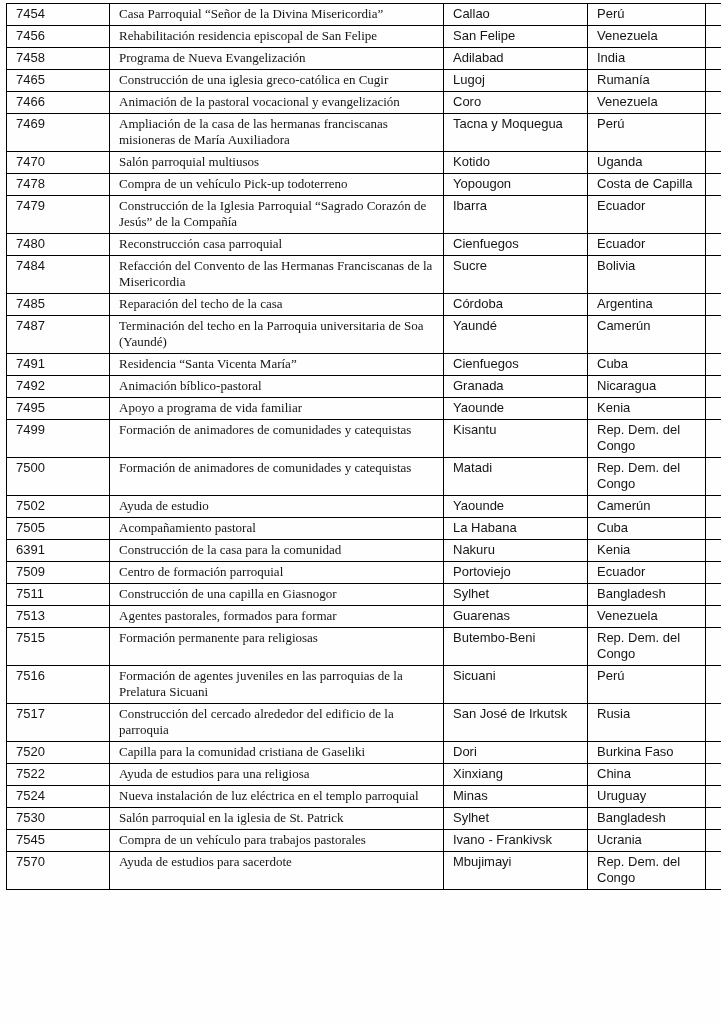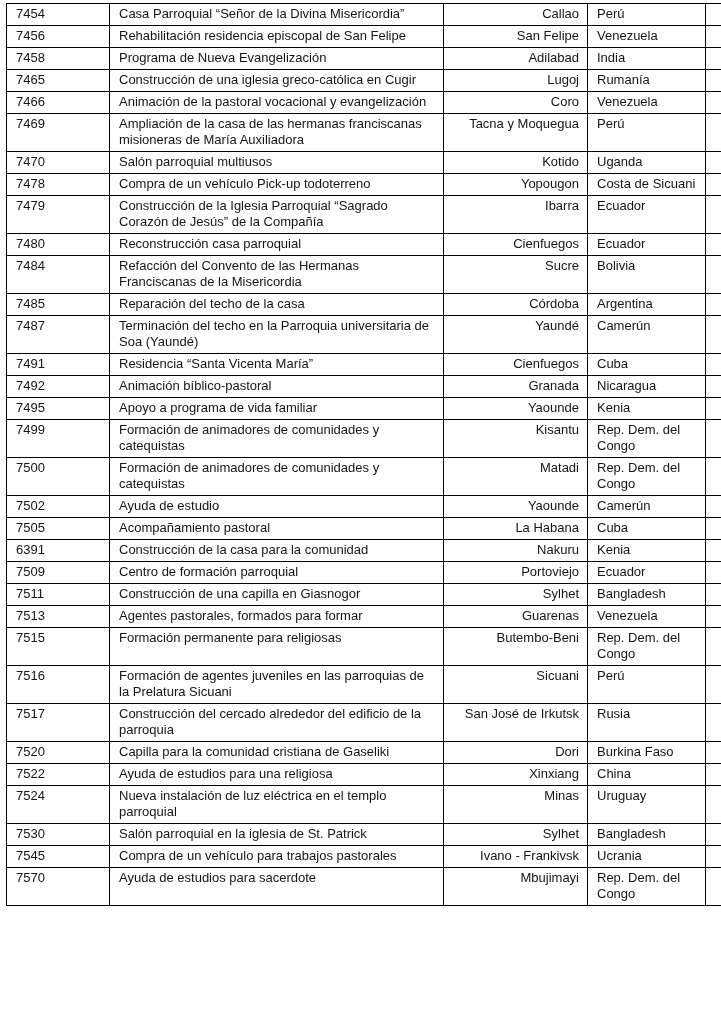--- a/index.html
+++ b/index.html
@@ -29,22 +29,22 @@
     line-height: 16px;
   }
   table.grants td {
     border: 1.6px solid #000000;
     vertical-align: top;
     padding: 2px 8px 3px 9px;
     overflow: hidden;
     word-wrap: break-word;
   }
   td.col-id      { width: 85px;  }
-  td.col-desc    { width: 316px; }
-  td.col-city    { width: 126px; text-align: right; }
+  td.col-desc    { width: 316px; font-family: Liberation Serif, serif; }
+  td.col-city    { width: 126px; }
   td.col-country { width: 100px; }
   td.col-amount  { width: 79px; text-align: right; }
 </style>
 </head>
 <body>
 
 <div class="page">
   <table class="grants">
     <tbody id="table-body">
   <tr>
@@ -100,21 +100,21 @@
     <td class="col-desc">Salón parroquial multiusos</td>
     <td class="col-city">Kotido</td>
     <td class="col-country">Uganda</td>
     <td class="col-amount">10.000</td>
   </tr>
 
   <tr>
     <td class="col-id">7478</td>
     <td class="col-desc">Compra de un vehículo Pick-up todoterreno</td>
     <td class="col-city">Yopougon</td>
-    <td class="col-country">Costa de Sicuani</td>
+    <td class="col-country">Costa de Capilla</td>
     <td class="col-amount">9.000</td>
   </tr>
 
   <tr>
     <td class="col-id">7479</td>
     <td class="col-desc">Construcción de la Iglesia Parroquial “Sagrado Corazón de Jesús” de la Compañía</td>
     <td class="col-city">Ibarra</td>
     <td class="col-country">Ecuador</td>
     <td class="col-amount">8.000</td>
   </tr>

